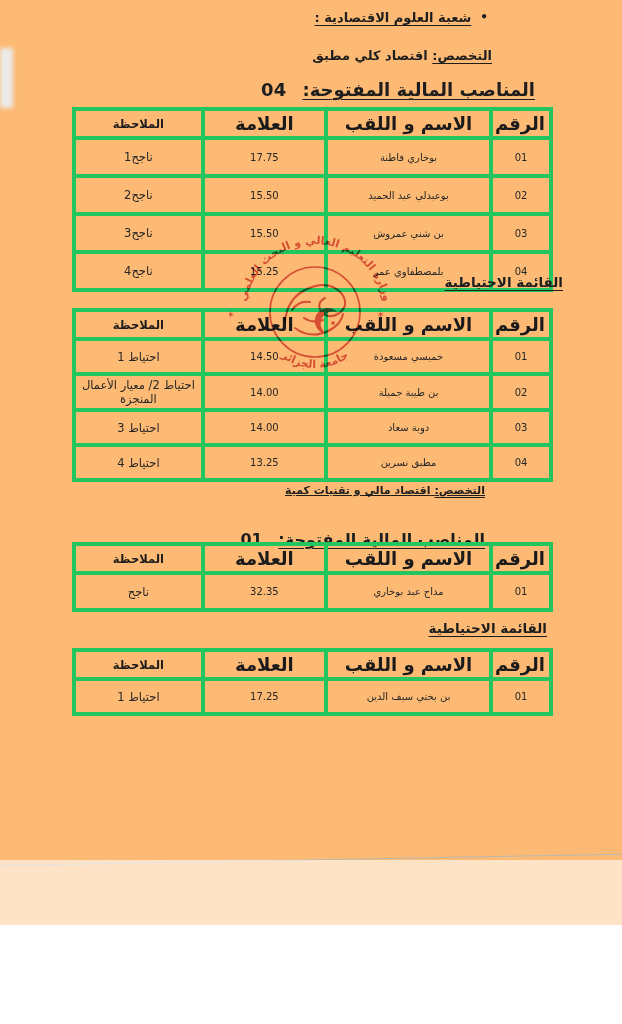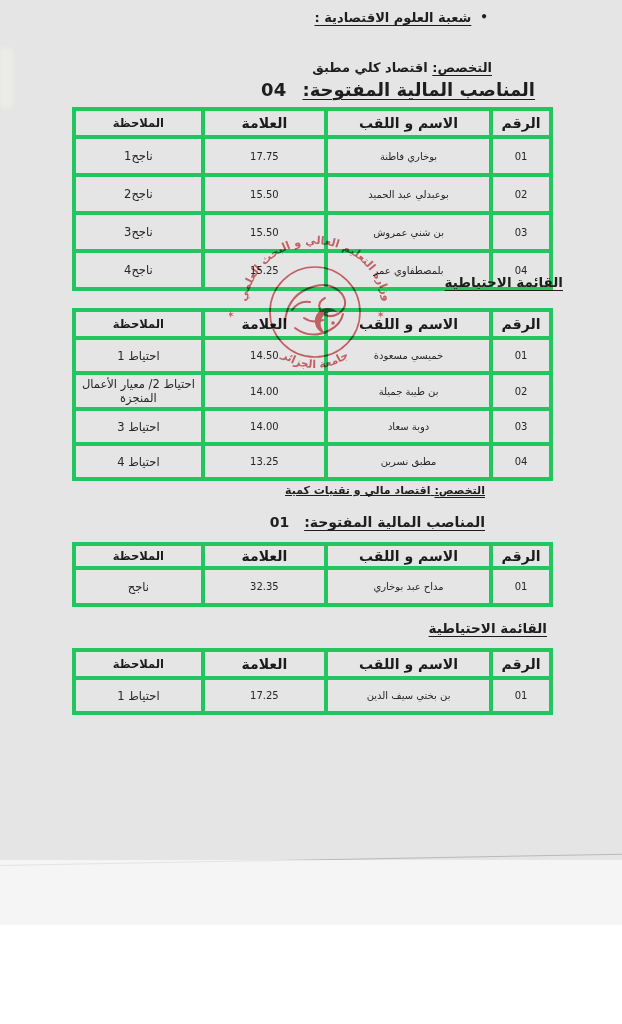--- a/index.html
+++ b/index.html
@@ -1,54 +1,54 @@
 <!DOCTYPE html>
 <html lang="ar" dir="rtl"><head>
 <meta charset="utf-8">
 <style>
   html,body{margin:0;padding:0;background:#ffffff;}
   .page{
     position:relative;
     width:622px;height:925px;
-    background:#e5e5e5;
+    background:#fdba74;
     overflow:hidden;
     font-family:"DejaVu Sans", sans-serif;
     color:#222;
     direction:rtl;
   }
   
   .line{position:absolute;white-space:nowrap;font-weight:bold;color:#1e1e1e;}
   .branch-line{top:10px;right:134px;font-size:13px;}
   .branch-line .bullet{display:inline-block;margin-left:9px;font-size:12px;transform:translateY(-1px);}
   .u{text-decoration:underline;text-underline-offset:3px;text-decoration-thickness:1px;}
-  .spec1{top:60px;right:130px;font-size:13px;}
+  .spec1{top:48px;right:130px;font-size:13px;}
   .pos1{top:79px;right:87px;font-size:18px;}
   .reserve1{top:274px;right:59px;font-size:13.5px;}
   .spec2{top:484px;right:137px;font-size:11px;text-decoration:underline;}
-  .pos2{top:514px;right:137px;font-size:14px;}
+  .pos2{top:530px;right:137px;font-size:16px;}
   .reserve2{top:620px;right:75px;font-size:13.5px;}
   .count{display:inline-block;margin-right:10px;font-weight:bold;}
   
   table.results{
     position:absolute;
     right:69px;            
     width:481px;
     border-collapse:collapse;
     table-layout:fixed;
     direction:rtl;
     background:transparent;
   }
   table.results th,table.results td{
     border:4px solid #22c55e;
     text-align:center;
     vertical-align:middle;
     padding:2px 4px;
     overflow:hidden;
   }
-  table.results th{font-size:14px;font-weight:bold;color:#1b1b1b;height:20px;}
+  table.results th{font-size:18px;font-weight:bold;color:#1b1b1b;height:20px;}
   table.results td{font-size:10px;color:#262626;height:27px;}
   table.results th:nth-child(1),table.results td:nth-child(1){width:11.3%;}
   table.results th:nth-child(2),table.results td:nth-child(2){width:35.6%;}
   table.results th:nth-child(3),table.results td:nth-child(3){width:25.9%;}
   table.results th:nth-child(4),table.results td:nth-child(4){width:27.2%;font-size:11.5px;}
   #table-main1{top:107px;}
   #table-main1 td{height:30px;}
   #table-reserve1{top:308px;}
   #table-main2{top:542px;}
   #table-main2 th{height:16px;}

